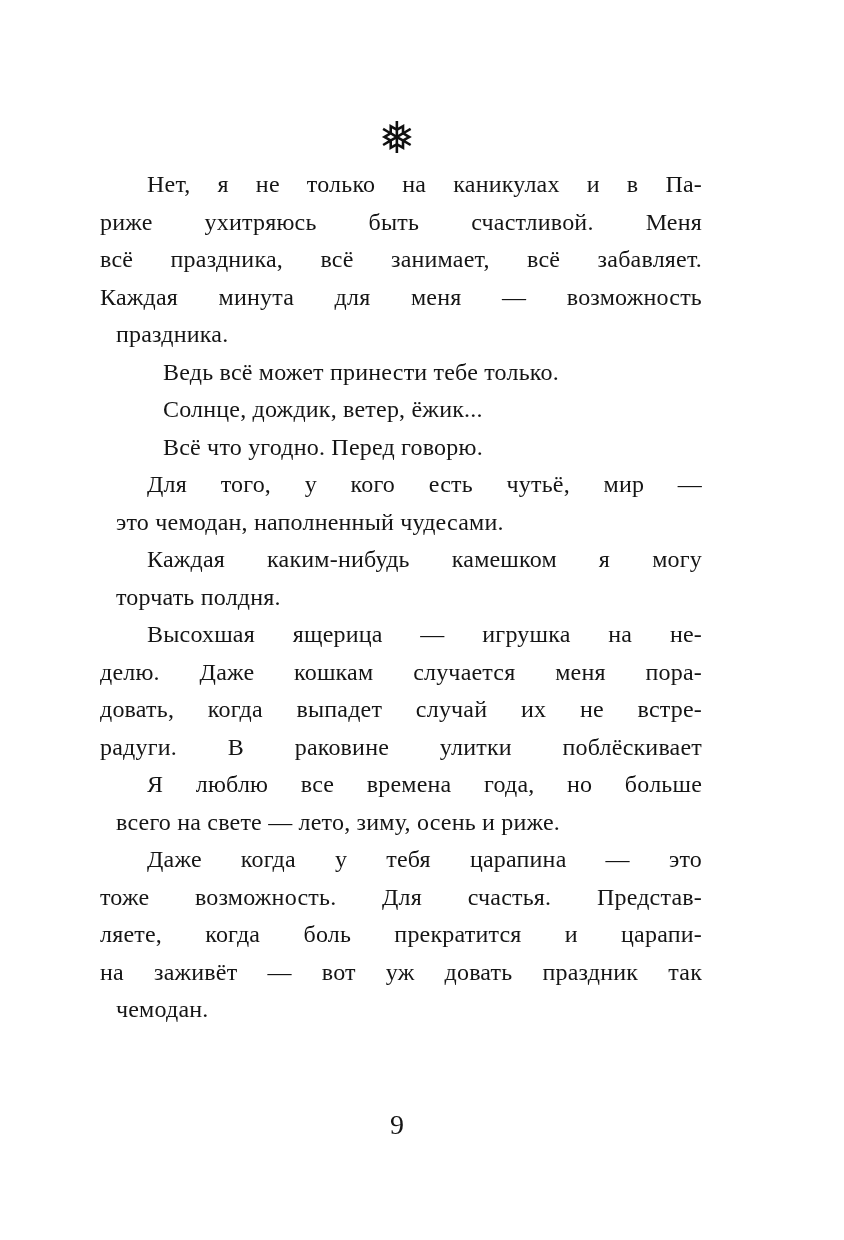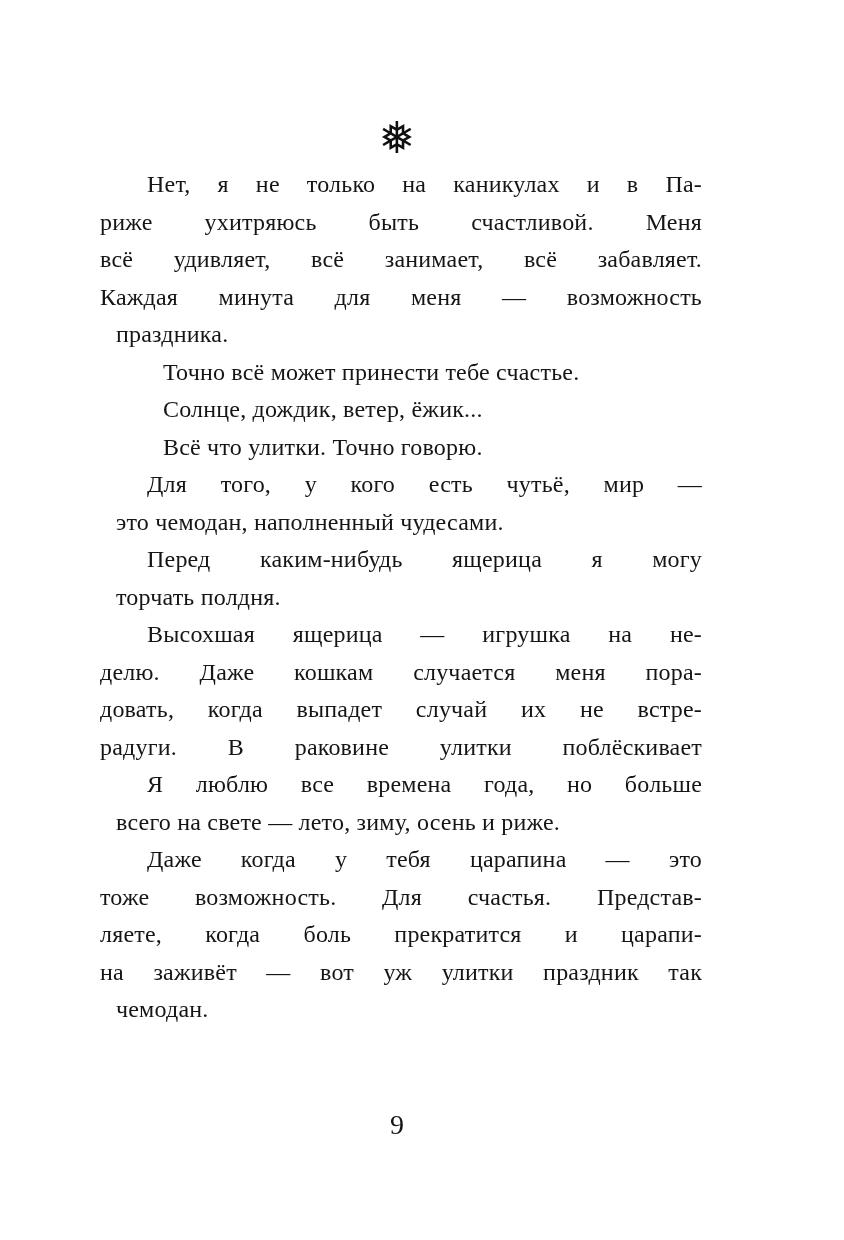--- a/index.html
+++ b/index.html
@@ -71,64 +71,64 @@
 
 <div class="page">
 
   <div class="ornament">❅</div>
 
   <div class="text-col">
 
     <p>
       <span class="ln first">Нет, я не только на каникулах и в Па-</span>
       <span class="ln">риже ухитряюсь быть счастливой. Меня</span>
-      <span class="ln">всё удивляет, всё занимает, всё забавляет.</span>
+      <span class="ln">всё праздника, всё занимает, всё забавляет.</span>
       <span class="ln">Каждая минута для меня — возможность</span>
       <span class="ln last">праздника.</span>
     </p>
 
     <p>
-      <span class="ln first last">Точно всё может принести тебе счастье.</span>
+      <span class="ln first last">Ведь всё может принести тебе только.</span>
     </p>
 
     <p>
       <span class="ln first last">Солнце, дождик, ветер, ёжик...</span>
     </p>
 
     <p>
-      <span class="ln first last">Всё что улитки. Точно говорю.</span>
+      <span class="ln first last">Всё что угодно. Перед говорю.</span>
     </p>
 
     <p>
       <span class="ln first">Для того, у кого есть чутьё, мир —</span>
       <span class="ln last">это чемодан, наполненный чудесами.</span>
     </p>
 
     <p>
-      <span class="ln first">Перед каким-нибудь ящерица я могу</span>
+      <span class="ln first">Каждая каким-нибудь камешком я могу</span>
       <span class="ln last">торчать полдня.</span>
     </p>
 
     <p>
       <span class="ln first">Высохшая ящерица — игрушка на не-</span>
       <span class="ln">делю. Даже кошкам случается меня пора-</span>
       <span class="ln">довать, когда выпадет случай их не встре-</span>
       <span class="ln">радуги. В раковине улитки поблёскивает</span>
     </p>
 
     <p>
       <span class="ln first">Я люблю все времена года, но больше</span>
       <span class="ln last">всего на свете — лето, зиму, осень и риже.</span>
     </p>
 
     <p>
       <span class="ln first">Даже когда у тебя царапина — это</span>
       <span class="ln">тоже возможность. Для счастья. Представ-</span>
       <span class="ln">ляете, когда боль прекратится и царапи-</span>
-      <span class="ln">на заживёт — вот уж улитки праздник так</span>
+      <span class="ln">на заживёт — вот уж довать праздник так</span>
       <span class="ln last">чемодан.</span>
     </p>
 
   </div>
 
   <div class="page-number">9</div>
 
 </div>
 
 </body></html>

